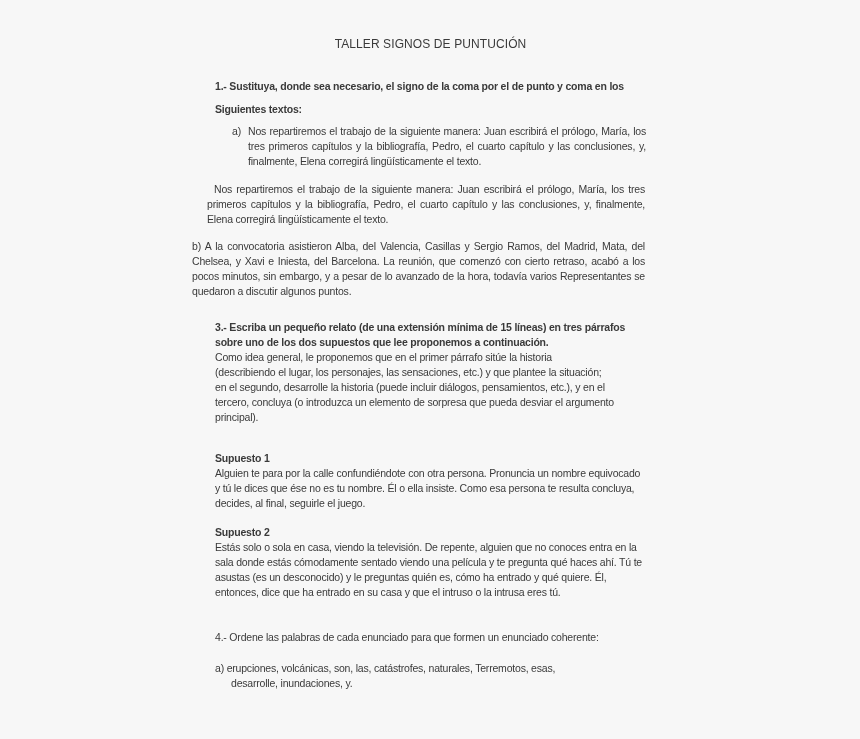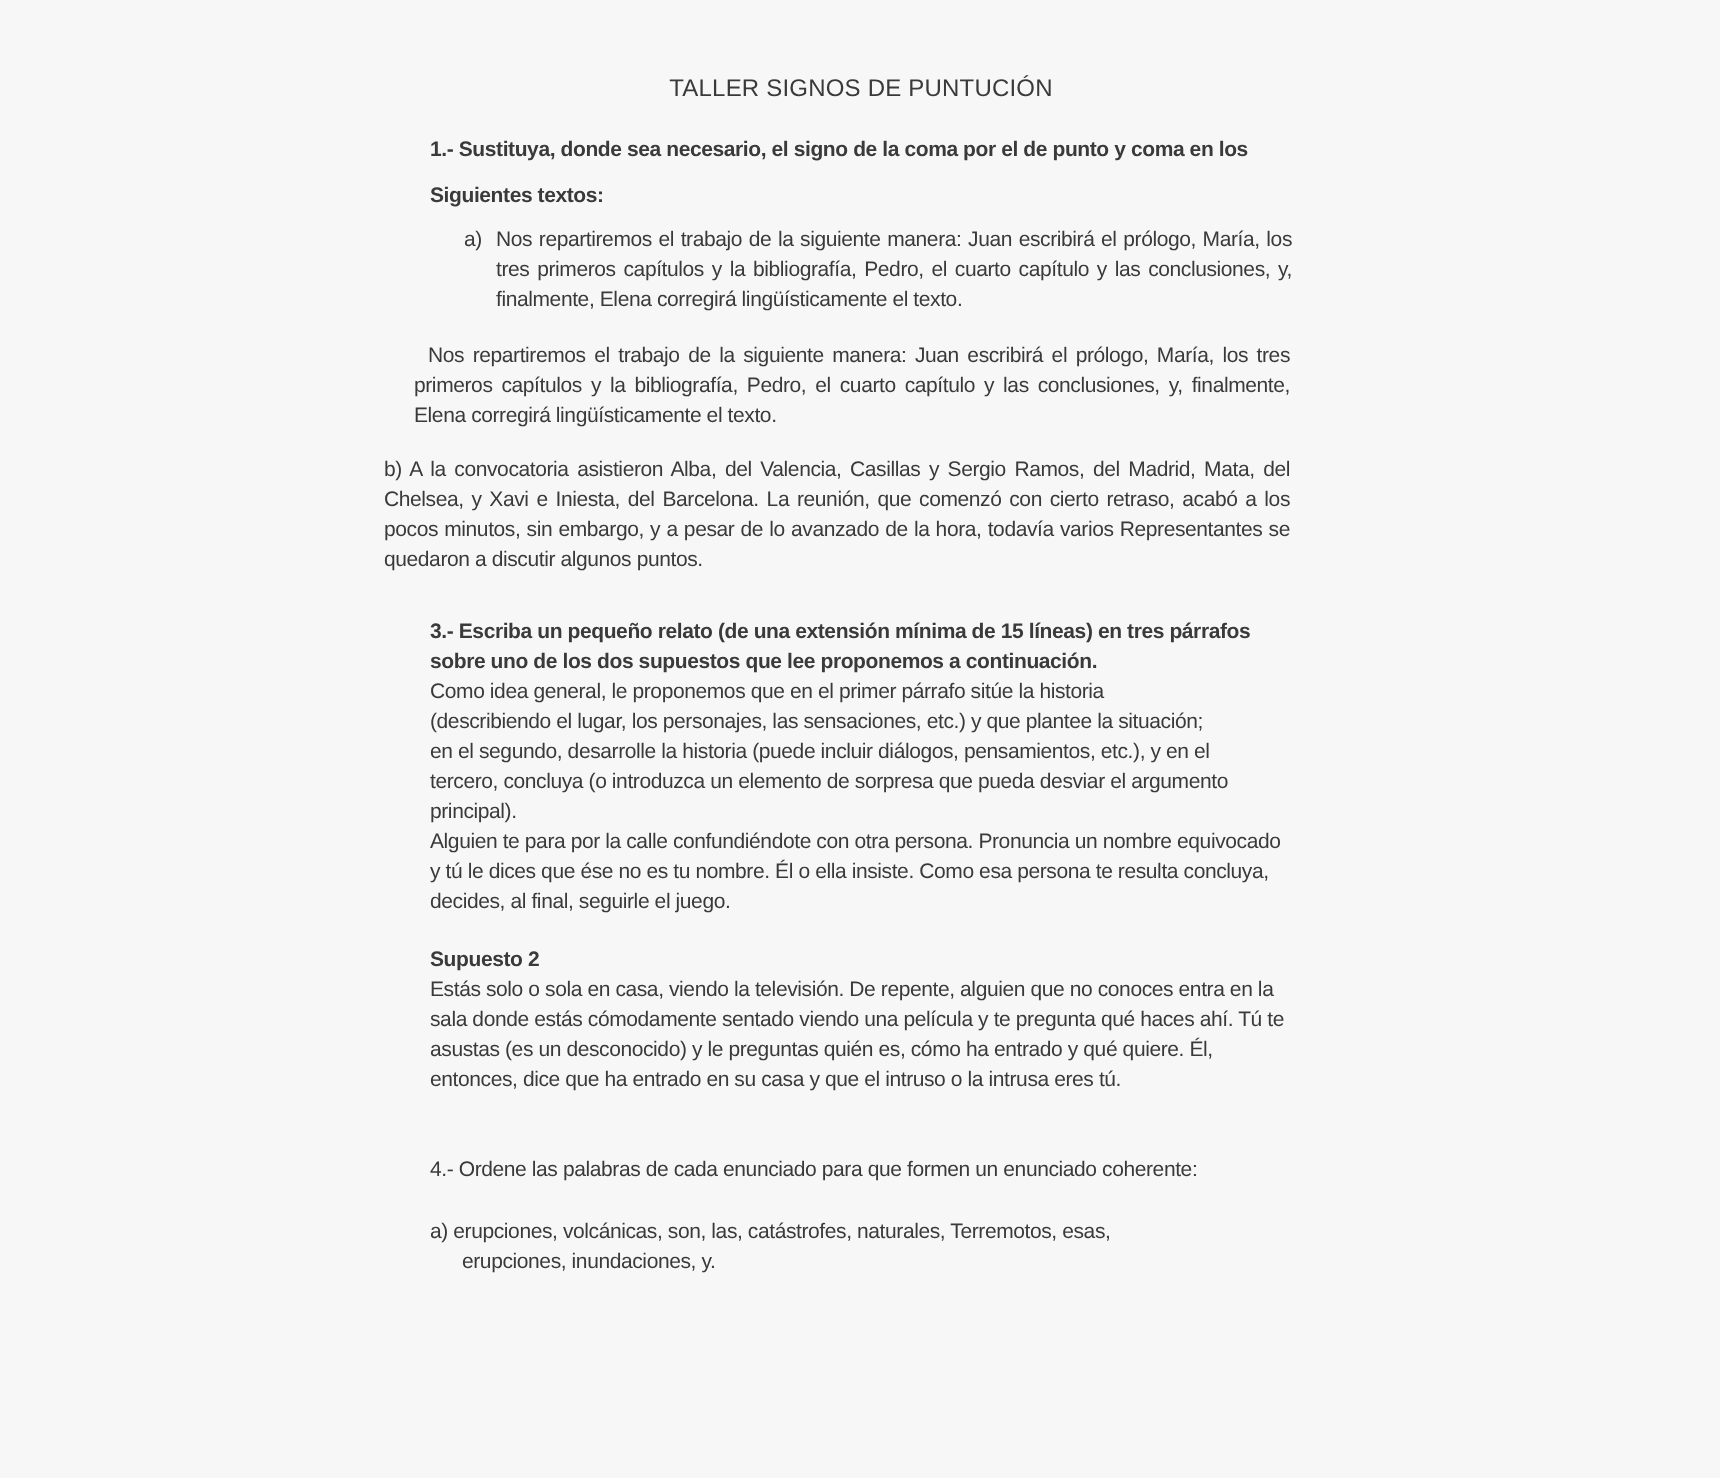--- a/index.html
+++ b/index.html
@@ -29,21 +29,21 @@
   .title {
     font-size: 12px;
     font-weight: normal;
     text-align: center;
     letter-spacing: 0.1px;
     margin-top: 37px;
   }
   .bold { font-weight: 700; }
   .justify { text-align: justify; }
 
-  .ex1-l1 { margin-top: 16px; white-space: nowrap; }
+  .ex1-l1 { margin-top: 27px; white-space: nowrap; }
   .ex1-l2 { margin-top: 8px; }
 
   .item-a {
     margin-top: 7px;
     position: relative;
     padding-left: 33px;
   }
   .item-a .marker {
     position: absolute;
     left: 17px;
@@ -98,26 +98,27 @@
 
   <p class="bold ex3">3.- Escriba un pequeño relato (de una extensión mínima de 15 líneas) en tres párrafos sobre uno de los dos supuestos que lee proponemos a continuación.</p>
 
 
   <p class="guidelines">Como idea general, le proponemos que en el primer párrafo sitúe la historia
 (describiendo el lugar, los personajes, las sensaciones, etc.) y que plantee la situación;
 en el segundo, desarrolle la historia (puede incluir diálogos, pensamientos, etc.), y en el
 tercero, concluya (o introduzca un elemento de sorpresa que pueda desviar el argumento
 principal).</p>
 
+  <p class="bold sup-title-1">Supuesto 1</p>
 
   <p>Alguien te para por la calle confundiéndote con otra persona. Pronuncia un nombre equivocado y tú le dices que ése no es tu nombre. Él o ella insiste. Como esa persona te resulta concluya, decides, al final, seguirle el juego.</p>
 
   <p class="bold sup-title-2">Supuesto 2</p>
 
   <p>Estás solo o sola en casa, viendo la televisión. De repente, alguien que no conoces entra en la sala donde estás cómodamente sentado viendo una película y te pregunta qué haces ahí. Tú te asustas (es un desconocido) y le preguntas quién es, cómo ha entrado y qué quiere. Él, entonces, dice que ha entrado en su casa y que el intruso o la intrusa eres tú.</p>
 
   <p class="ex4">4.- Ordene las palabras de cada enunciado para que formen un enunciado coherente:</p>
 
   <p class="ex4a-l1">a) erupciones, volcánicas, son, las, catástrofes, naturales, Terremotos, esas,</p>
 
-  <p class="ex4a-l2">erupciones, inundaciones, y.</p>
+  <p class="ex4a-l2">desarrolle, inundaciones, y.</p>
 
 </div>
 
 </body></html>

